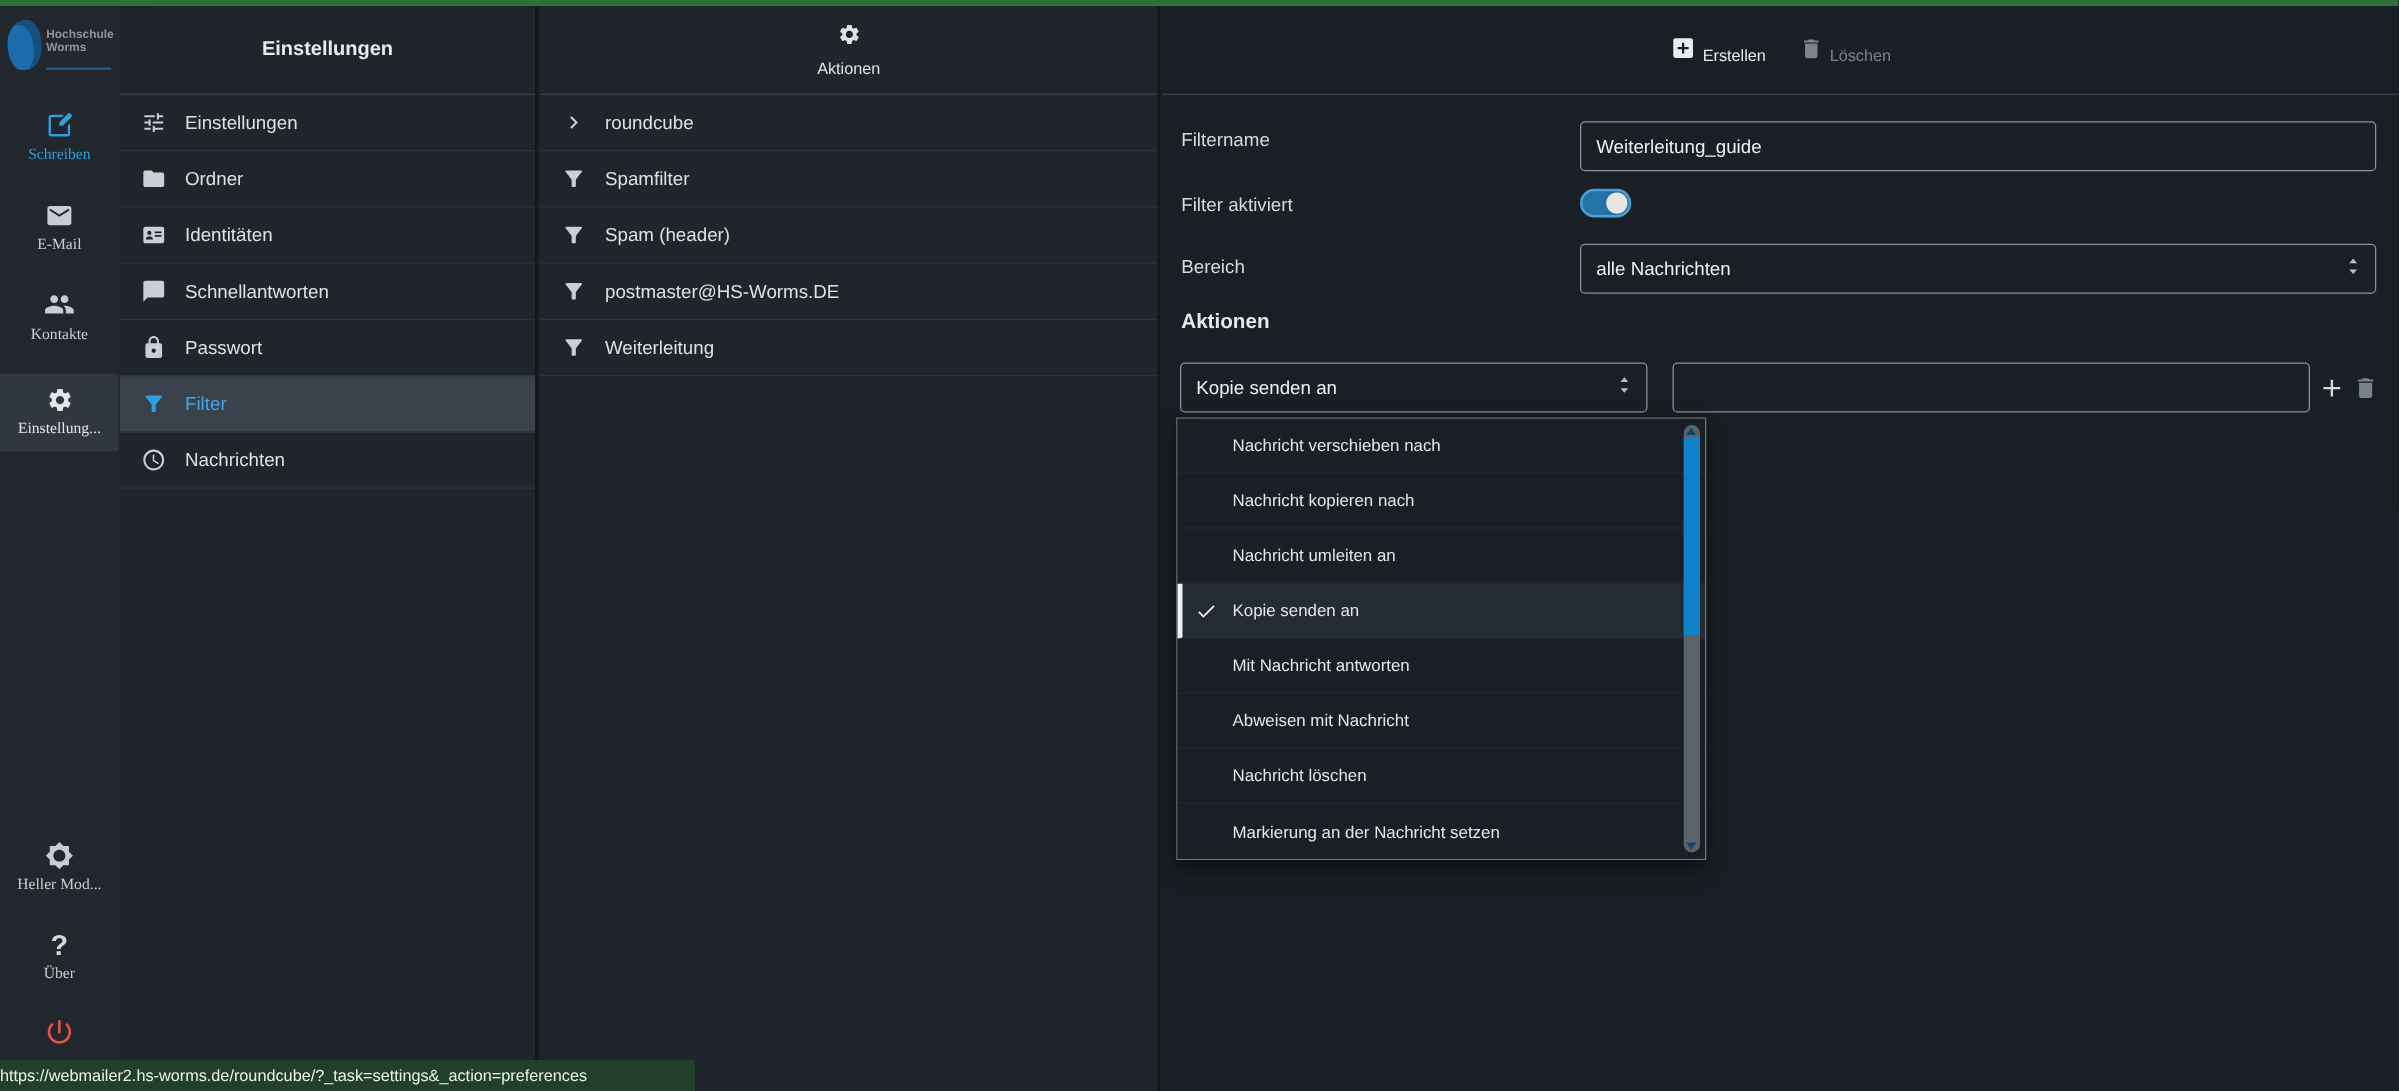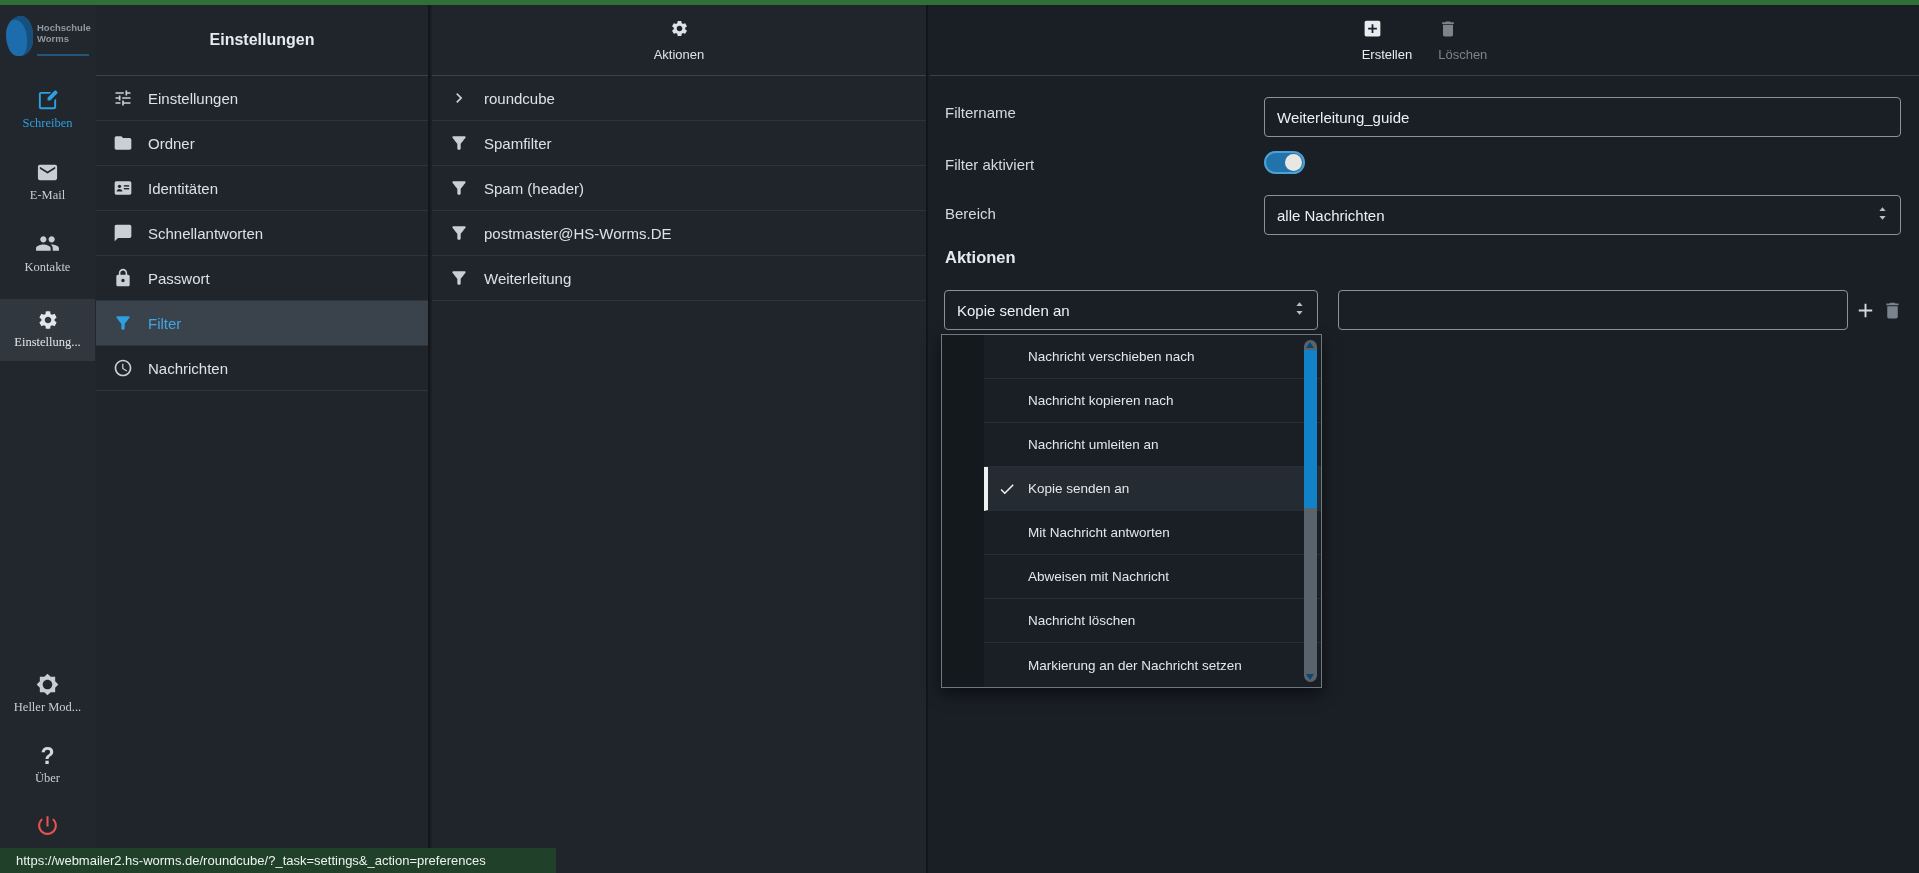--- a/index.html
+++ b/index.html
@@ -60,22 +60,22 @@
   .col li.selected { background:#3a434b; color:#41a5e5; }
   .col li.selected .r-icon { color:#2e9fe0; }
 
   
   .detail { position:absolute; left:930px; top:5px; right:0; bottom:0; background:#1a1f25; }
   .toolbar {
     height:71px; border-bottom:1px solid #3a4148;
     display:flex; align-items:center; justify-content:center; gap:26px;
   }
   .tool-btn {
-    background:none; border:none; cursor:pointer; display:flex; flex-direction:column;
-    align-items:flex-start; gap:5px; font-size:13px; color:#e8ebee; font-family:inherit;
+    background:none; border:none; cursor:pointer; display:flex; flex-direction:row;
+    align-items:flex-end; gap:5px; font-size:13px; color:#e8ebee; font-family:inherit;
   }
   .tool-btn.disabled { color:#7b848b; cursor:default; }
 
   .f-label { position:absolute; left:15px; font-size:15px; color:#d6dade; }
   .lbl-name    { top:99px; }
   .lbl-enabled { top:151px;text-align:center; }
   .lbl-scope   { top:200px; }
   .f-heading { position:absolute; left:15px; top:243px; font-size:16.5px; font-weight:bold; color:#e6e9ec; }
 
   .t-input {
@@ -102,22 +102,22 @@
   .toggle .knob {
     position:absolute; right:1px; top:1px; width:17px; height:17px;
     border-radius:50%; background:#e9e7e3;
   }
 
   .row-add   { position:absolute; left:924px; top:294px; color:#d3d9dd; cursor:pointer; }
   .row-trash { position:absolute; left:952px; top:295px; color:#79838b; cursor:pointer; }
 
   
   .dropdown {
-    position:absolute; left:11px; top:329px; width:381px;
-    background:#14191e; border:1px solid #6f787f; box-shadow:0 6px 14px rgba(0,0,0,.55);padding-left:42px;
+    position:absolute; left:11px; top:329px; width:424px;
+    background:#14191e; border:1px solid #6f787f; box-shadow:0 6px 14px rgba(0,0,0,.55);
   }
   .dropdown ul { list-style:none; }
   .dd-item {
     position:relative; height:44px; background:#191f25; border-bottom:1px solid #272e34;
     display:flex; align-items:center; padding-left:44px; font-size:13.5px; color:#e3e7ea;
     cursor:pointer;
   }
   .dd-item:last-child { border-bottom:none; }
   .dd-item.selected { background:#242b32; border-left:4px solid #eef1f2; padding-left:40px; }
   .dd-check { position:absolute; left:10px; top:13px; color:#f2f4f5; }
@@ -126,21 +126,21 @@
     background:#59636b; border-radius:7px; cursor:pointer;
   }
   .dd-thumb { position:absolute; left:0; right:0; top:10px; height:158px; background:#1181c8; }
   .dd-arrow { position:absolute; left:2px; width:0; height:0; border-left:4.5px solid transparent; border-right:4.5px solid transparent; }
   .dd-arrow.up   { top:2px;    border-bottom:6px solid #0d466e; }
   .dd-arrow.down { bottom:2px; border-top:6px solid #0d466e; }
 
   
   .statusbar {
     position:absolute; left:0; bottom:0; width:556px; height:25px; background:#20402a;
-    display:flex; align-items:center; padding-left:16px; z-index:6;
+    display:flex; align-items:center; padding-left:0; z-index:6;
     font-size:13px; color:#edf2ed; white-space:nowrap;
   }
 </style>
 </head>
 <body>
 
 <div class="app">
   <div class="top-strip"></div>
 
   <aside class="sidebar">

